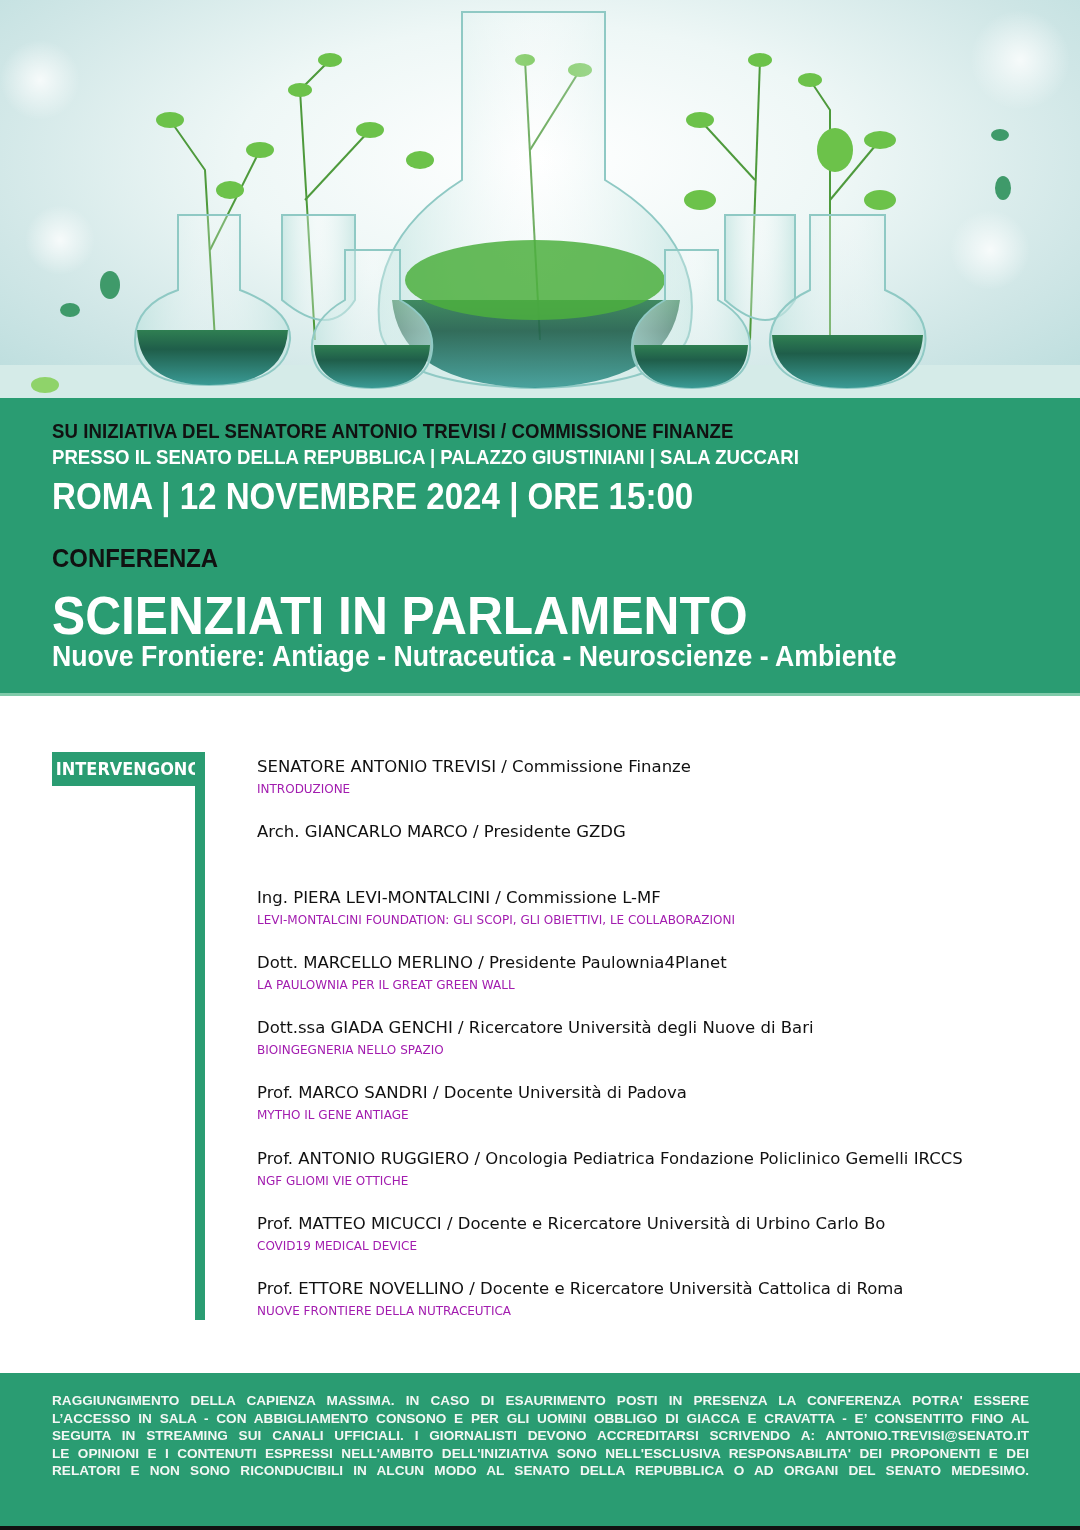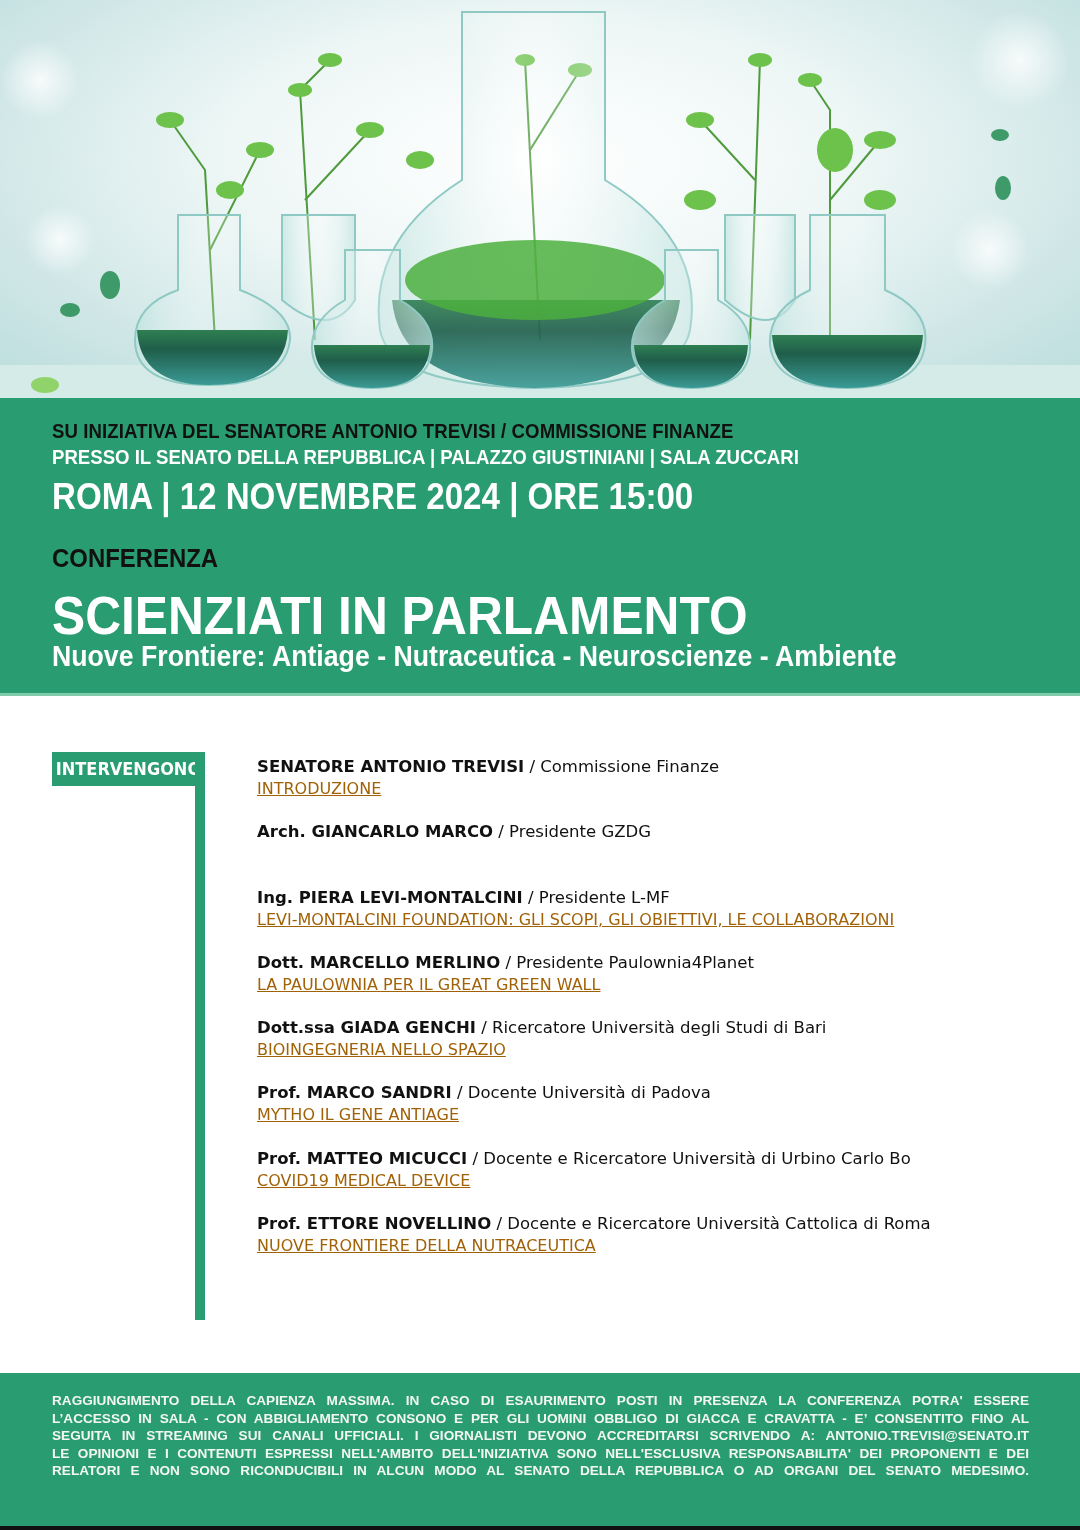--- a/index.html
+++ b/index.html
@@ -15,22 +15,22 @@
   .line3{left:52px;top:476px;font-size:36px;font-weight:bold;color:#ffffff;transform:scaleX(0.92);transform-origin:left;}
   .line4{left:52px;top:543px;font-size:26px;font-weight:bold;color:#111;transform:scaleX(0.92);transform-origin:left;}
   .line5{left:52px;top:584px;font-size:54px;font-weight:bold;color:#ffffff;transform:scaleX(0.92);transform-origin:left;}
   .line6{left:52px;top:640px;font-size:29px;font-weight:bold;color:#ffffff;transform:scaleX(0.92);transform-origin:left;}
   .label-box{position:absolute;left:52px;top:752px;width:153px;height:34px;background:#2a9c72;color:#fff;font-weight:bold;font-size:17px;line-height:34px;text-align:center;font-family:"DejaVu Sans",sans-serif;}
   .label-box span{display:inline-block;transform:scaleX(0.95);}
   .bracket{position:absolute;left:195px;top:752px;width:10px;height:568px;background:#2a9c72;}
   .speakers{position:absolute;left:257px;top:756px;width:800px;}
   .sp{height:65.3px;}
   .sp-head{font-family:"DejaVu Sans",sans-serif;font-size:16.5px;color:#111;white-space:nowrap;line-height:22px;}
-  .sp-head b{font-weight:bold;}
-  .sp-topic{font-family:"DejaVu Sans",sans-serif;font-size:16px;color:#a16207;white-space:nowrap;line-height:22px;text-transform:uppercase;text-decoration:underline;}
+  .sp-head b{font-weight:normal;}
+  .sp-topic{font-family:"DejaVu Sans",sans-serif;font-size:12px;color:#a21caf;white-space:nowrap;line-height:22px;text-transform:uppercase;}
   .footer{position:absolute;left:0;top:1373px;width:1080px;height:153px;background:#2a9c72;}
   .footer-text{position:absolute;left:52px;top:1392px;width:977px;color:#f3f7f4;font-family:"Liberation Sans",sans-serif;font-weight:bold;font-size:13.6px;line-height:17.6px;text-align:justify;text-align-last:justify;}
   .footer-text div{text-align:justify;text-align-last:justify;}
   .bottom-strip{position:absolute;left:0;top:1526px;width:1080px;height:4px;background:#111;}
 </style>
 </head>
 <body>
 
 <div class="hero">
   <svg width="1080" height="398" viewBox="0 0 1080 398">
@@ -129,34 +129,38 @@
 
 <div class="speakers">
   <div class="sp">
     <div class="sp-head"><b>SENATORE ANTONIO TREVISI</b> <span>/ Commissione Finanze</span></div>
     <div class="sp-topic">INTRODUZIONE</div>
   </div>
   <div class="sp">
     <div class="sp-head"><b>Arch. GIANCARLO MARCO</b> <span>/ Presidente GZDG</span></div>
   </div>
   <div class="sp">
-    <div class="sp-head"><b>Ing. PIERA LEVI-MONTALCINI</b> <span>/ Presidente L-MF</span></div>
+    <div class="sp-head"><b>Ing. PIERA LEVI-MONTALCINI</b> <span>/ Commissione L-MF</span></div>
     <div class="sp-topic">LEVI-MONTALCINI FOUNDATION: GLI SCOPI, GLI OBIETTIVI, LE COLLABORAZIONI</div>
   </div>
   <div class="sp">
     <div class="sp-head"><b>Dott. MARCELLO MERLINO</b> <span>/ Presidente Paulownia4Planet</span></div>
     <div class="sp-topic">LA PAULOWNIA PER IL GREAT GREEN WALL</div>
   </div>
   <div class="sp">
-    <div class="sp-head"><b>Dott.ssa GIADA GENCHI</b> <span>/ Ricercatore Università degli Studi di Bari</span></div>
+    <div class="sp-head"><b>Dott.ssa GIADA GENCHI</b> <span>/ Ricercatore Università degli Nuove di Bari</span></div>
     <div class="sp-topic">BIOINGEGNERIA NELLO SPAZIO</div>
   </div>
   <div class="sp">
     <div class="sp-head"><b>Prof. MARCO SANDRI</b> <span>/ Docente Università di Padova</span></div>
     <div class="sp-topic">MYTHO IL GENE ANTIAGE</div>
+  </div>
+  <div class="sp">
+    <div class="sp-head"><b>Prof. ANTONIO RUGGIERO</b> <span>/ Oncologia Pediatrica Fondazione Policlinico Gemelli IRCCS</span></div>
+    <div class="sp-topic">NGF GLIOMI VIE OTTICHE</div>
   </div>
   <div class="sp">
     <div class="sp-head"><b>Prof. MATTEO MICUCCI</b> <span>/ Docente e Ricercatore Università di Urbino Carlo Bo</span></div>
     <div class="sp-topic">COVID19 MEDICAL DEVICE</div>
   </div>
   <div class="sp">
     <div class="sp-head"><b>Prof. ETTORE NOVELLINO</b> <span>/ Docente e Ricercatore Università Cattolica di Roma</span></div>
     <div class="sp-topic">NUOVE FRONTIERE DELLA NUTRACEUTICA</div>
   </div>
 </div>

